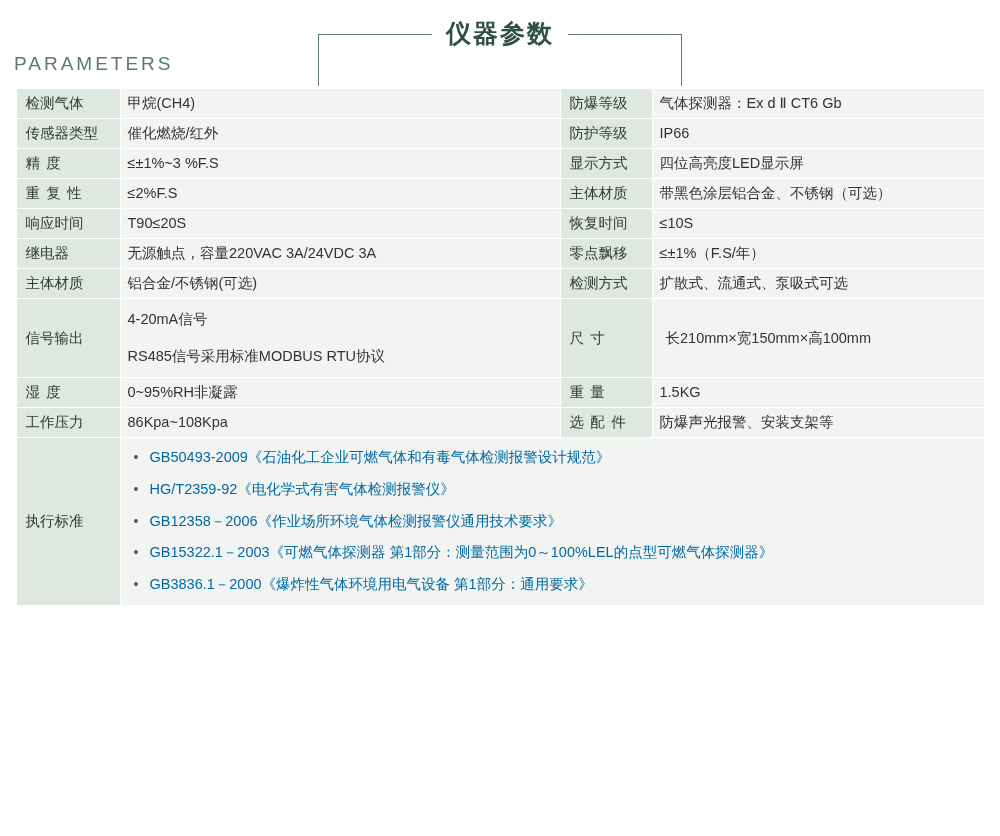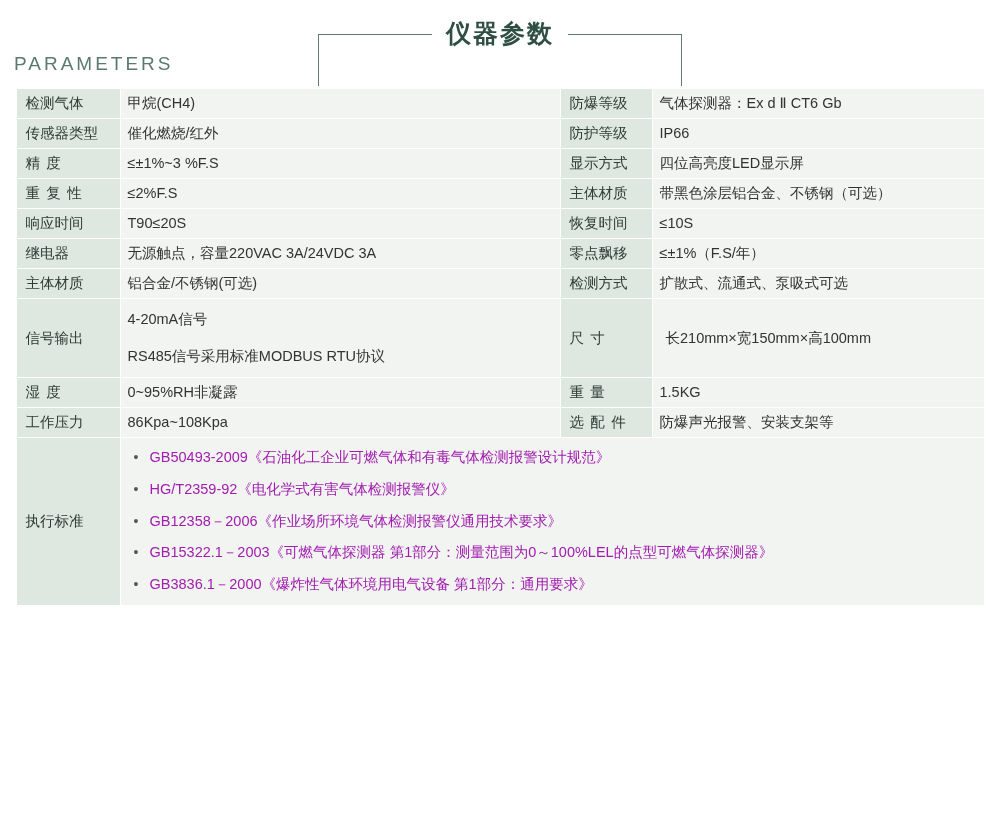--- a/index.html
+++ b/index.html
@@ -116,21 +116,21 @@
 
   .std-list {
     margin: 0;
     padding: 0;
     list-style: none;
   }
   .std-list li {
     position: relative;
     padding: 5px 0 5px 22px;
     font-size: 14.5px;
-    color: #a21caf;
+    color: #0369a1;
     line-height: 1.5;
   }
   .std-list li:before {
     content: "\2022";
     position: absolute;
     left: 6px;
     top: 5px;
     color: #555;
     font-size: 14px;
   }

